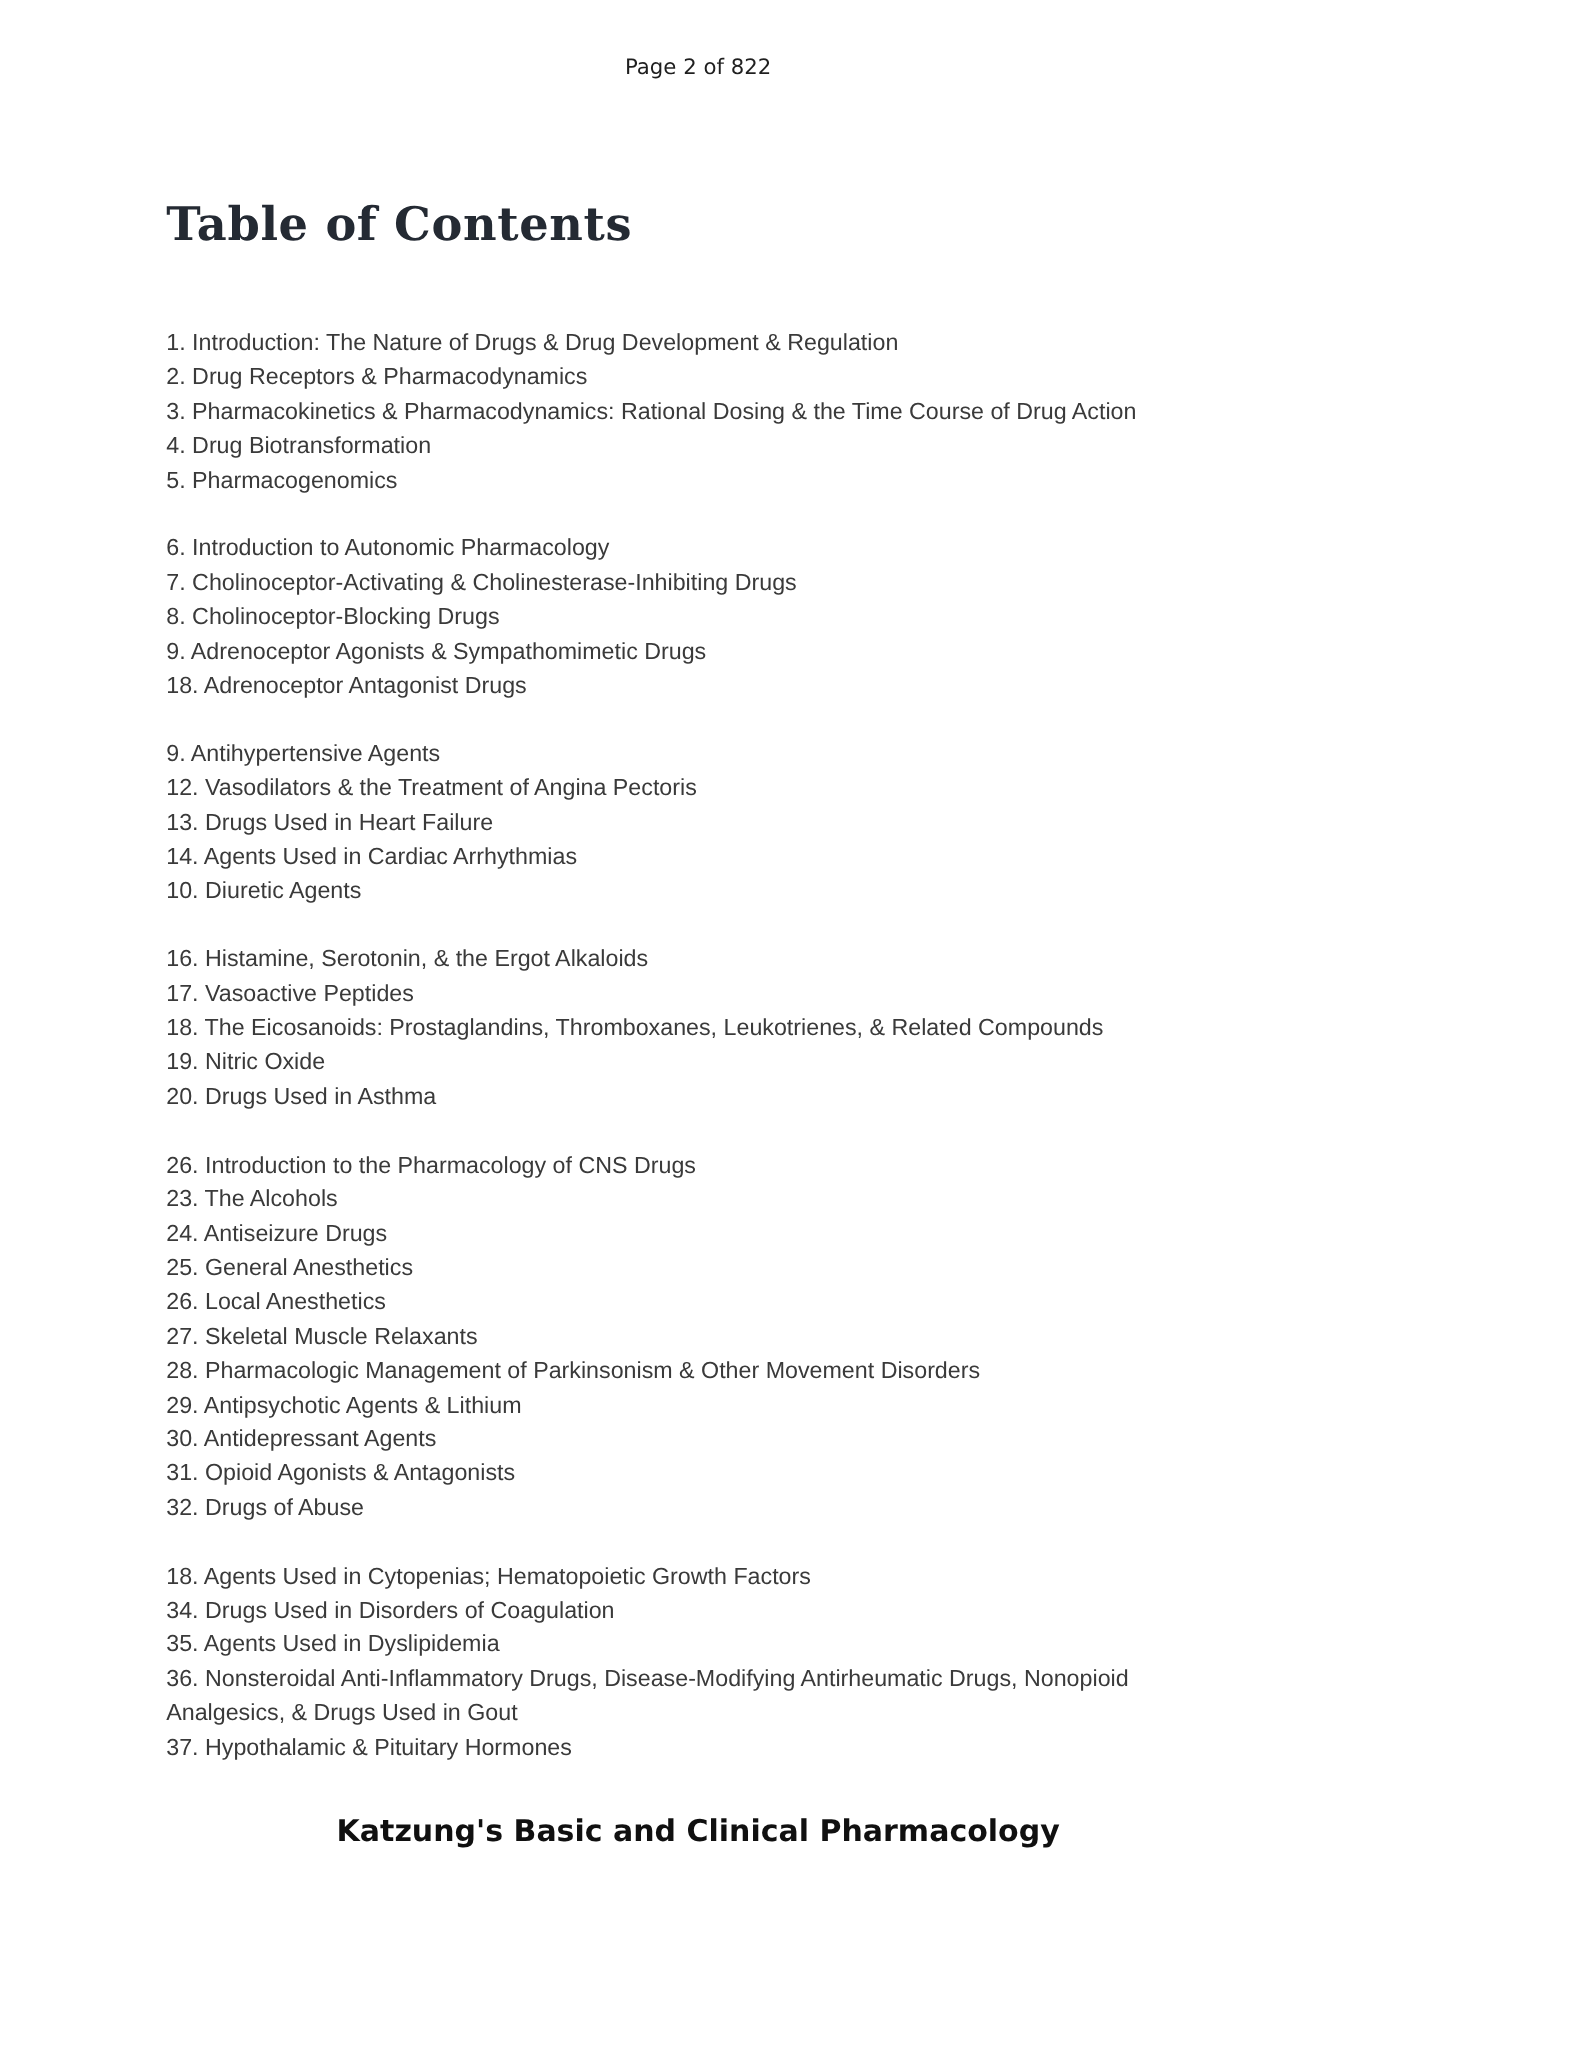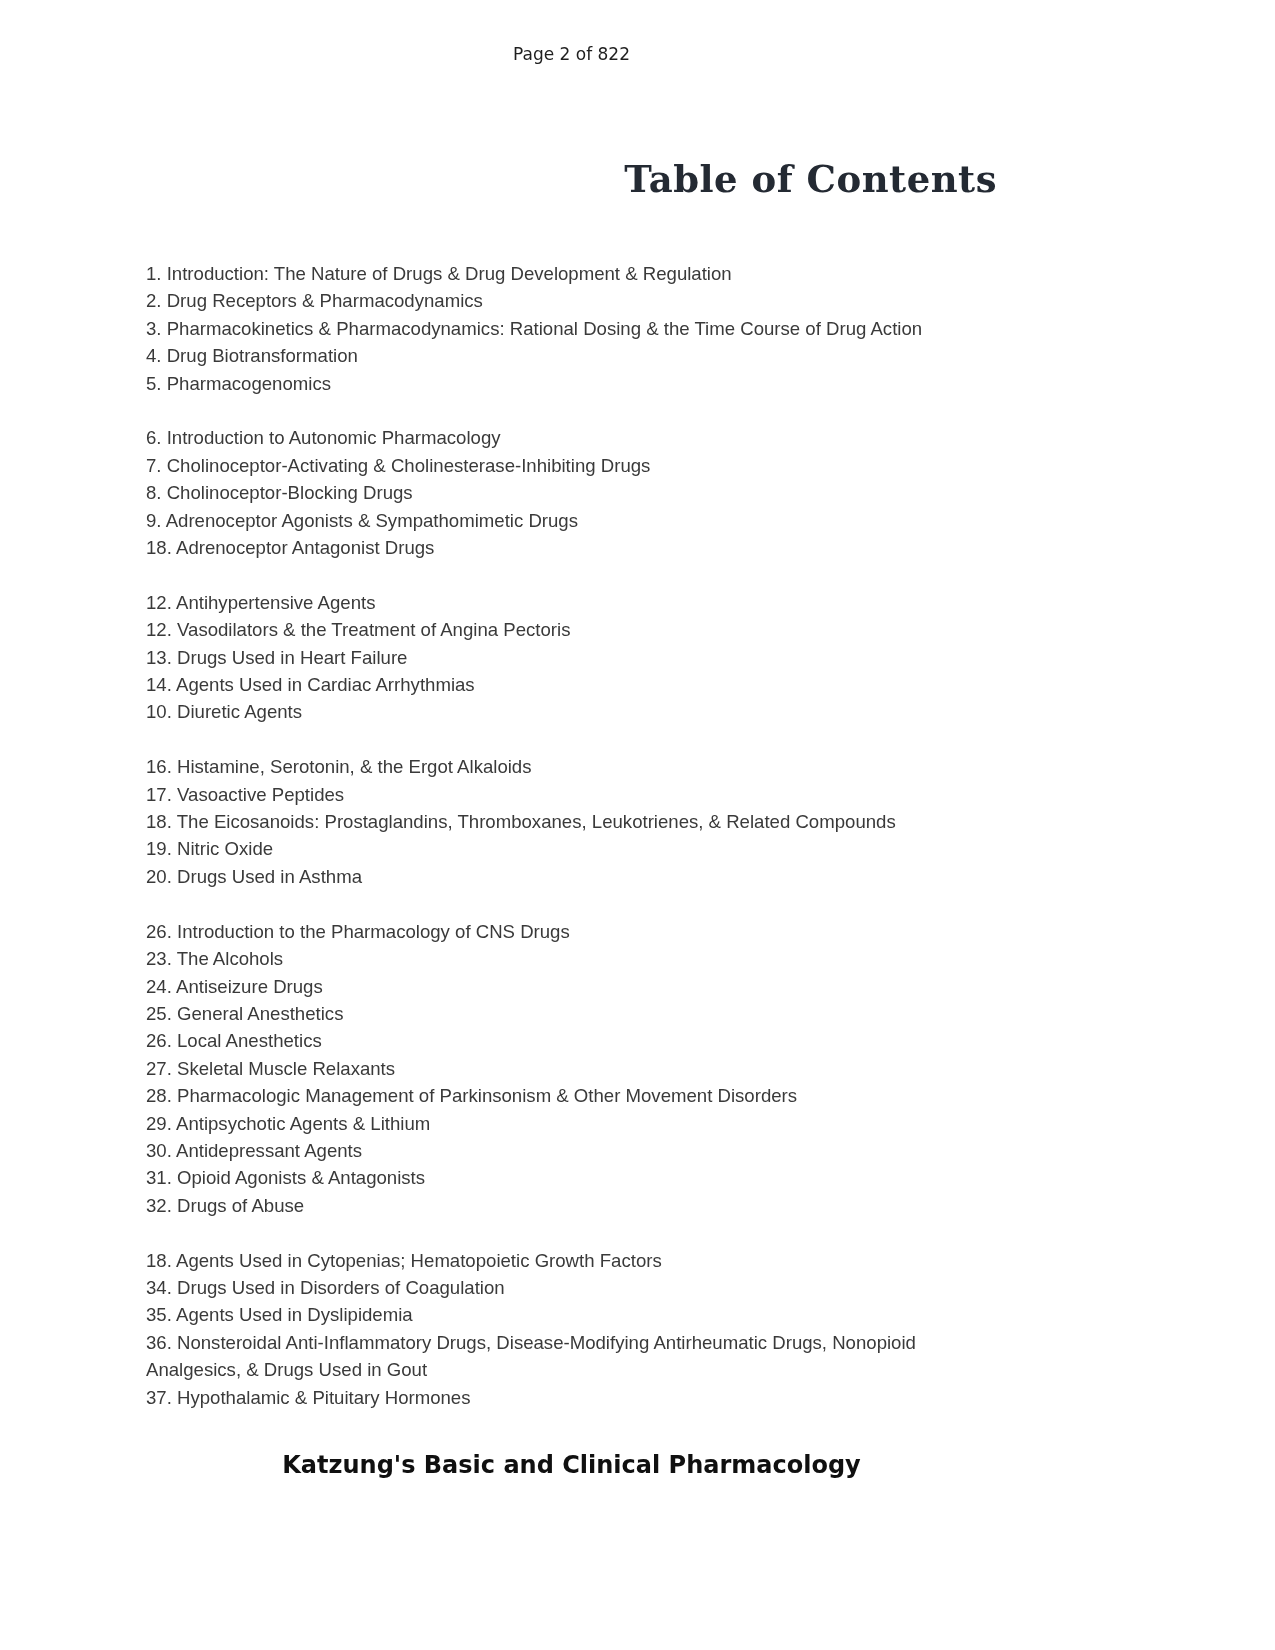--- a/index.html
+++ b/index.html
@@ -18,32 +18,31 @@
     min-height: 1650px;
     margin: 0 auto;
     font-family: "Liberation Sans", sans-serif;
     color: var(--body-text);
   }
   .page {
     width: 1051px;
     min-height: 1650px;
     padding: 42px 67px 0 133px;
     position: relative;
-    margin-left: 13px;
   }
   .page-header {
     text-align: center;
     font-size: 17px;
     line-height: 24px;
     color: var(--header-text);
     font-family: "DejaVu Sans", "Liberation Sans", sans-serif;
   }
   h1.doc-title {
     margin-top: 88px;
-    text-align: right;
+    text-align: left;
     font-family: "DejaVu Serif", "Liberation Serif", serif;
     font-weight: bold;
     font-size: 37px;
     line-height: 50px;
     letter-spacing: 0.5px;
     color: var(--title-text);
   }
   main.toc {
     margin-top: 56px;
     font-size: 18.6px;
@@ -83,21 +82,21 @@
         <p class="toc-item">5. Pharmacogenomics</p>
       </div>
       <div class="toc-group">
         <p class="toc-item">6. Introduction to Autonomic Pharmacology</p>
         <p class="toc-item">7. Cholinoceptor-Activating &amp; Cholinesterase-Inhibiting Drugs</p>
         <p class="toc-item">8. Cholinoceptor-Blocking Drugs</p>
         <p class="toc-item">9. Adrenoceptor Agonists &amp; Sympathomimetic Drugs</p>
         <p class="toc-item">18. Adrenoceptor Antagonist Drugs</p>
       </div>
       <div class="toc-group">
-        <p class="toc-item">12. Antihypertensive Agents</p>
+        <p class="toc-item">9. Antihypertensive Agents</p>
         <p class="toc-item">12. Vasodilators &amp; the Treatment of Angina Pectoris</p>
         <p class="toc-item">13. Drugs Used in Heart Failure</p>
         <p class="toc-item">14. Agents Used in Cardiac Arrhythmias</p>
         <p class="toc-item">10. Diuretic Agents</p>
       </div>
       <div class="toc-group">
         <p class="toc-item">16. Histamine, Serotonin, &amp; the Ergot Alkaloids</p>
         <p class="toc-item">17. Vasoactive Peptides</p>
         <p class="toc-item">18. The Eicosanoids: Prostaglandins, Thromboxanes, Leukotrienes, &amp; Related Compounds</p>
         <p class="toc-item">19. Nitric Oxide</p>

